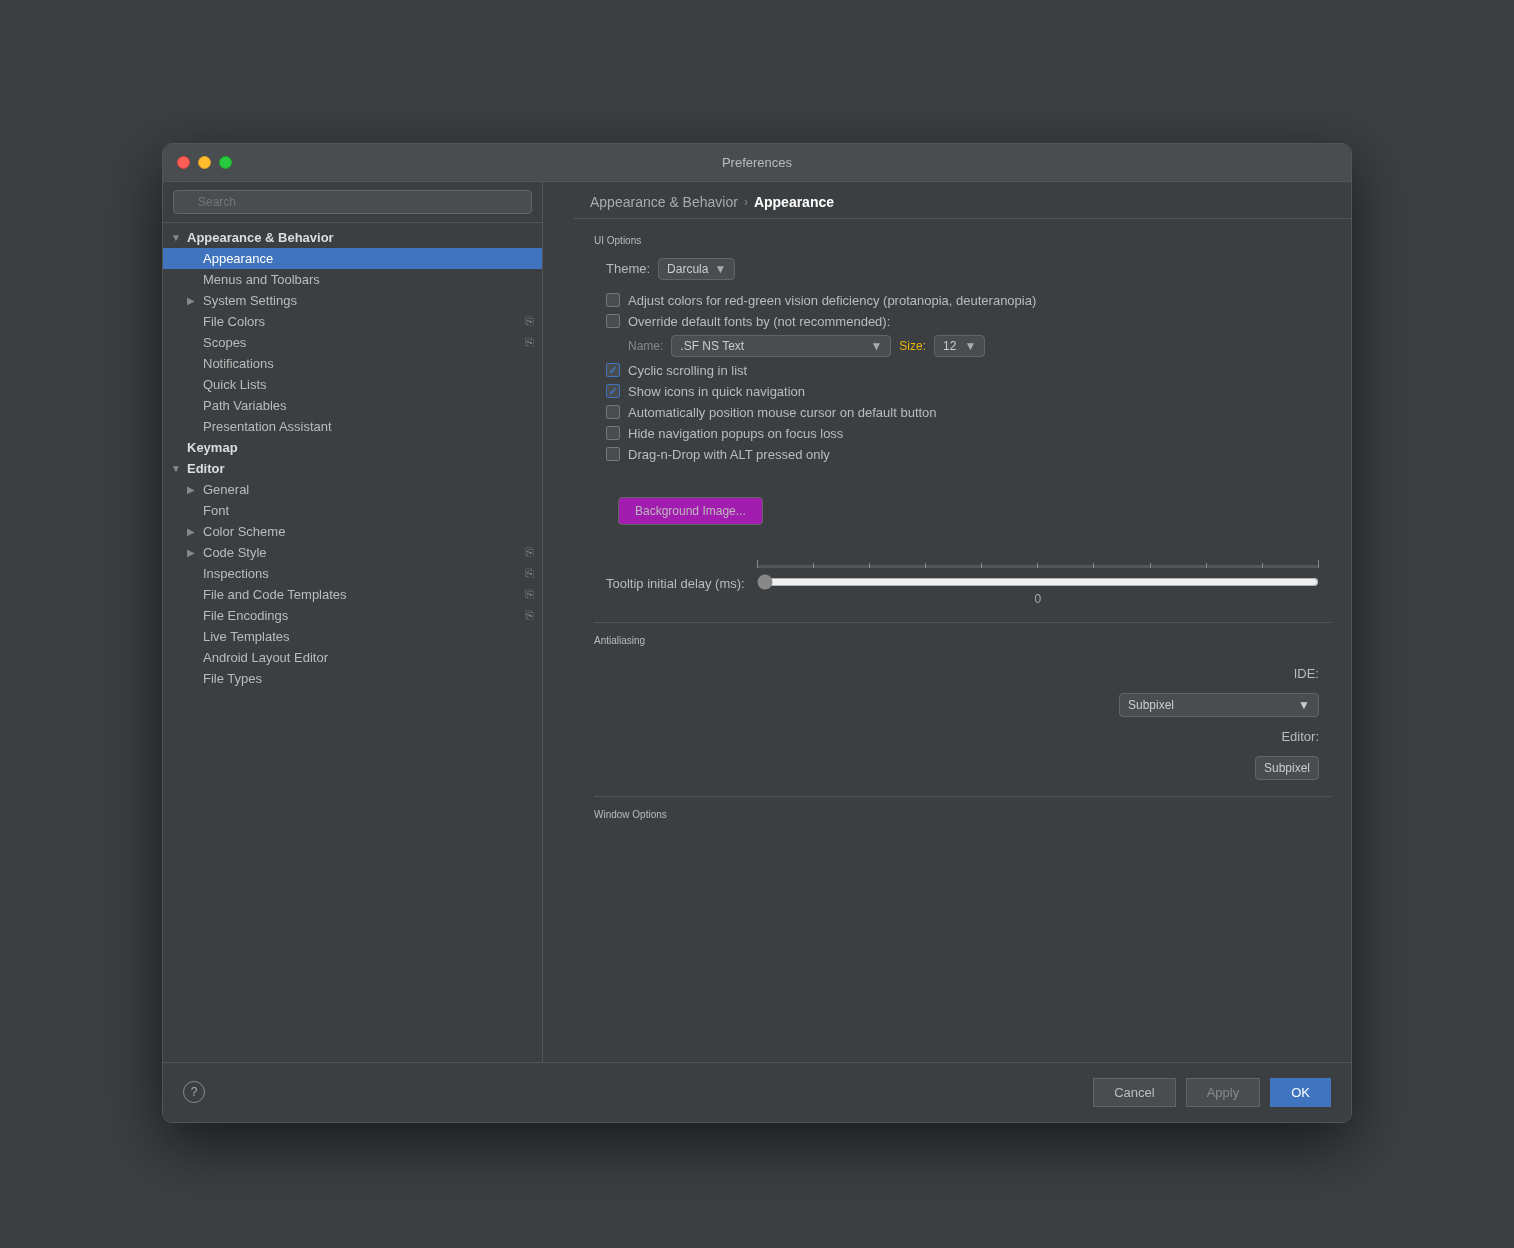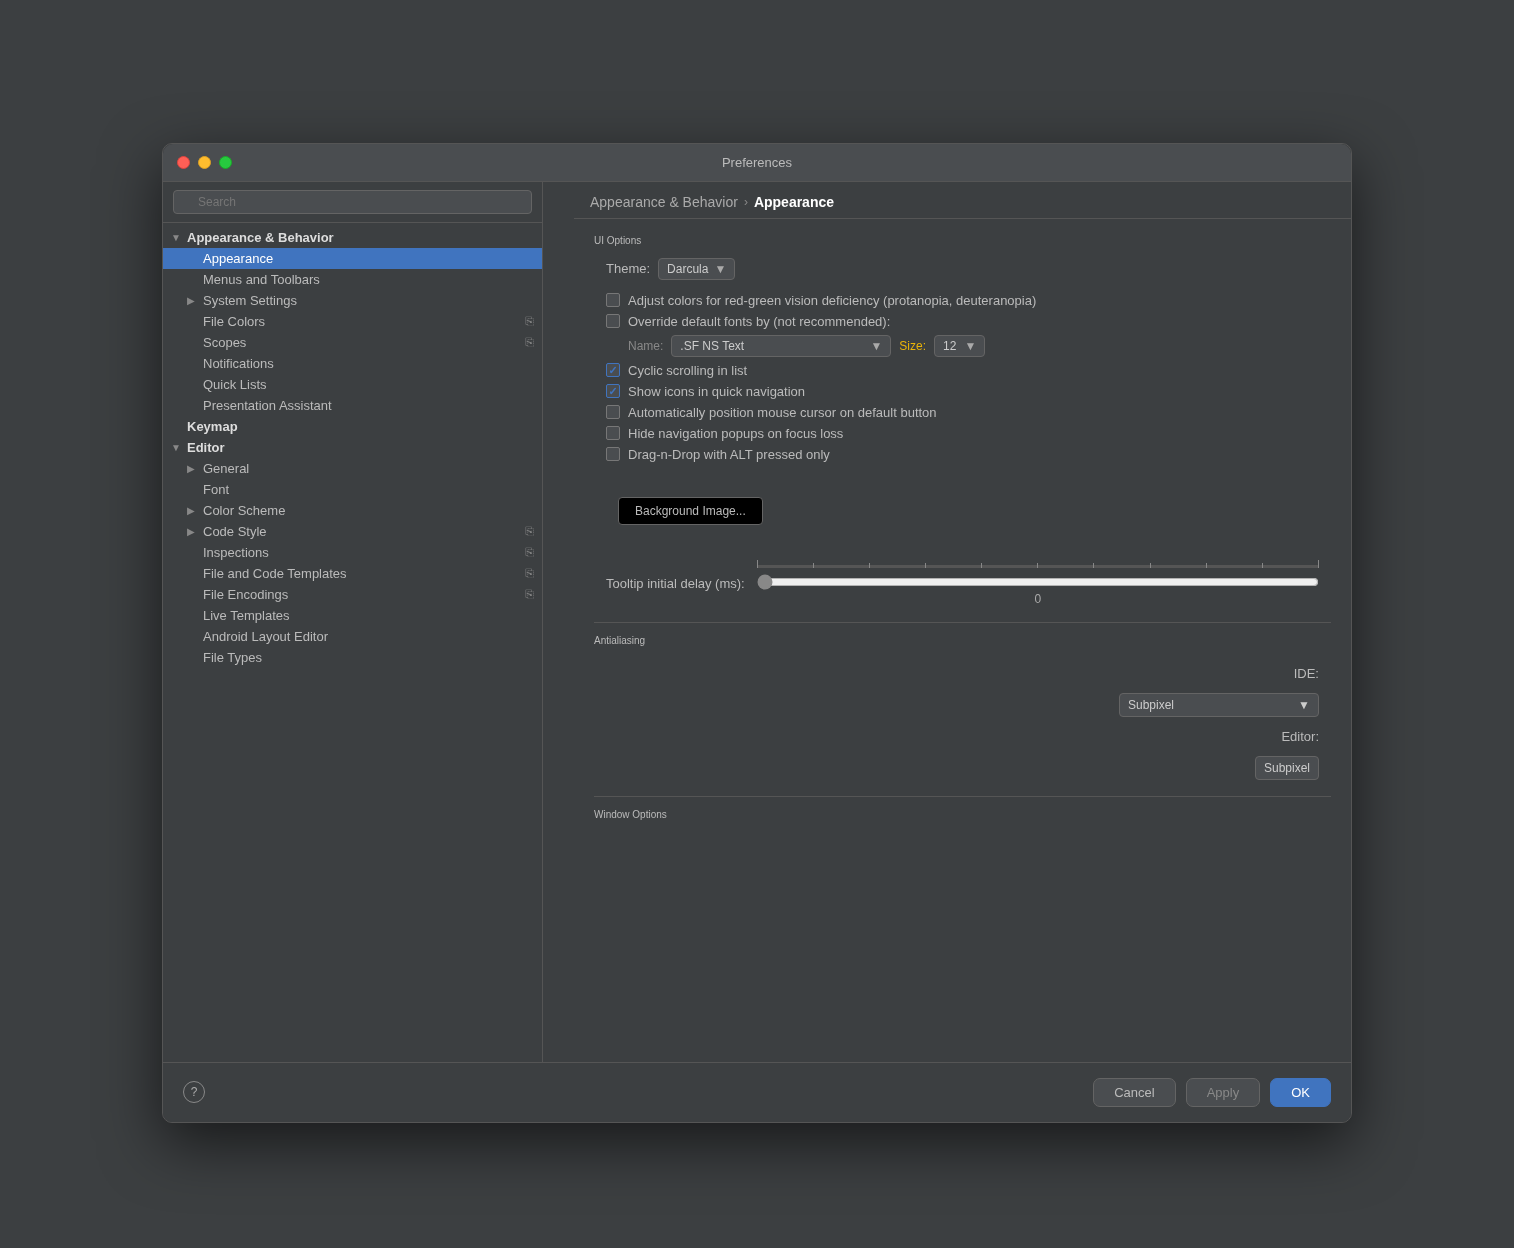--- a/index.html
+++ b/index.html
@@ -251,21 +251,21 @@
       color: #cccccc;
       padding: 3px 8px;
       font-size: 12px;
       display: flex;
       align-items: center;
       gap: 4px;
       cursor: pointer;
     }
     .bg-button {
       margin: 12px 12px;
-      background: #000000;
+      background: #a21caf;
       border: 1px solid #646464;
       border-radius: 4px;
       color: #bbbbbb;
       padding: 6px 16px;
       font-size: 12px;
       cursor: pointer;
       display: inline-block;
     }
     .tooltip-row {
       display: flex;
@@ -347,21 +347,21 @@
       border: 1px solid #888;
       color: #aaa;
       display: flex;
       align-items: center;
       justify-content: center;
       font-size: 12px;
       cursor: pointer;
     }
     .btn {
       padding: 6px 20px;
-      border-radius: 7px;
+      border-radius: 0;
       font-size: 13px;
       cursor: pointer;
       border: 1px solid #646464;
     }
     .btn-cancel {
       background: #4a4d50;
       color: #bbbbbb;
     }
     .btn-apply {
       background: #4a4d50;
@@ -424,20 +424,24 @@
           <span>Scopes</span>
           <span class="copy-icon">⎘</span>
         </div>
         <div class="tree-item indent-1">
           <span class="expand-arrow">&nbsp;</span>
           <span>Notifications</span>
         </div>
         <div class="tree-item indent-1">
           <span class="expand-arrow">&nbsp;</span>
           <span>Quick Lists</span>
+        </div>
+        <div class="tree-item indent-1">
+          <span class="expand-arrow">&nbsp;</span>
+          <span>Path Variables</span>
         </div>
         <div class="tree-item indent-1">
           <span class="expand-arrow">&nbsp;</span>
           <span>Presentation Assistant</span>
         </div>
 
         <div class="tree-item bold">
           <span class="expand-arrow">&nbsp;</span>
           <span>Keymap</span>
         </div>

